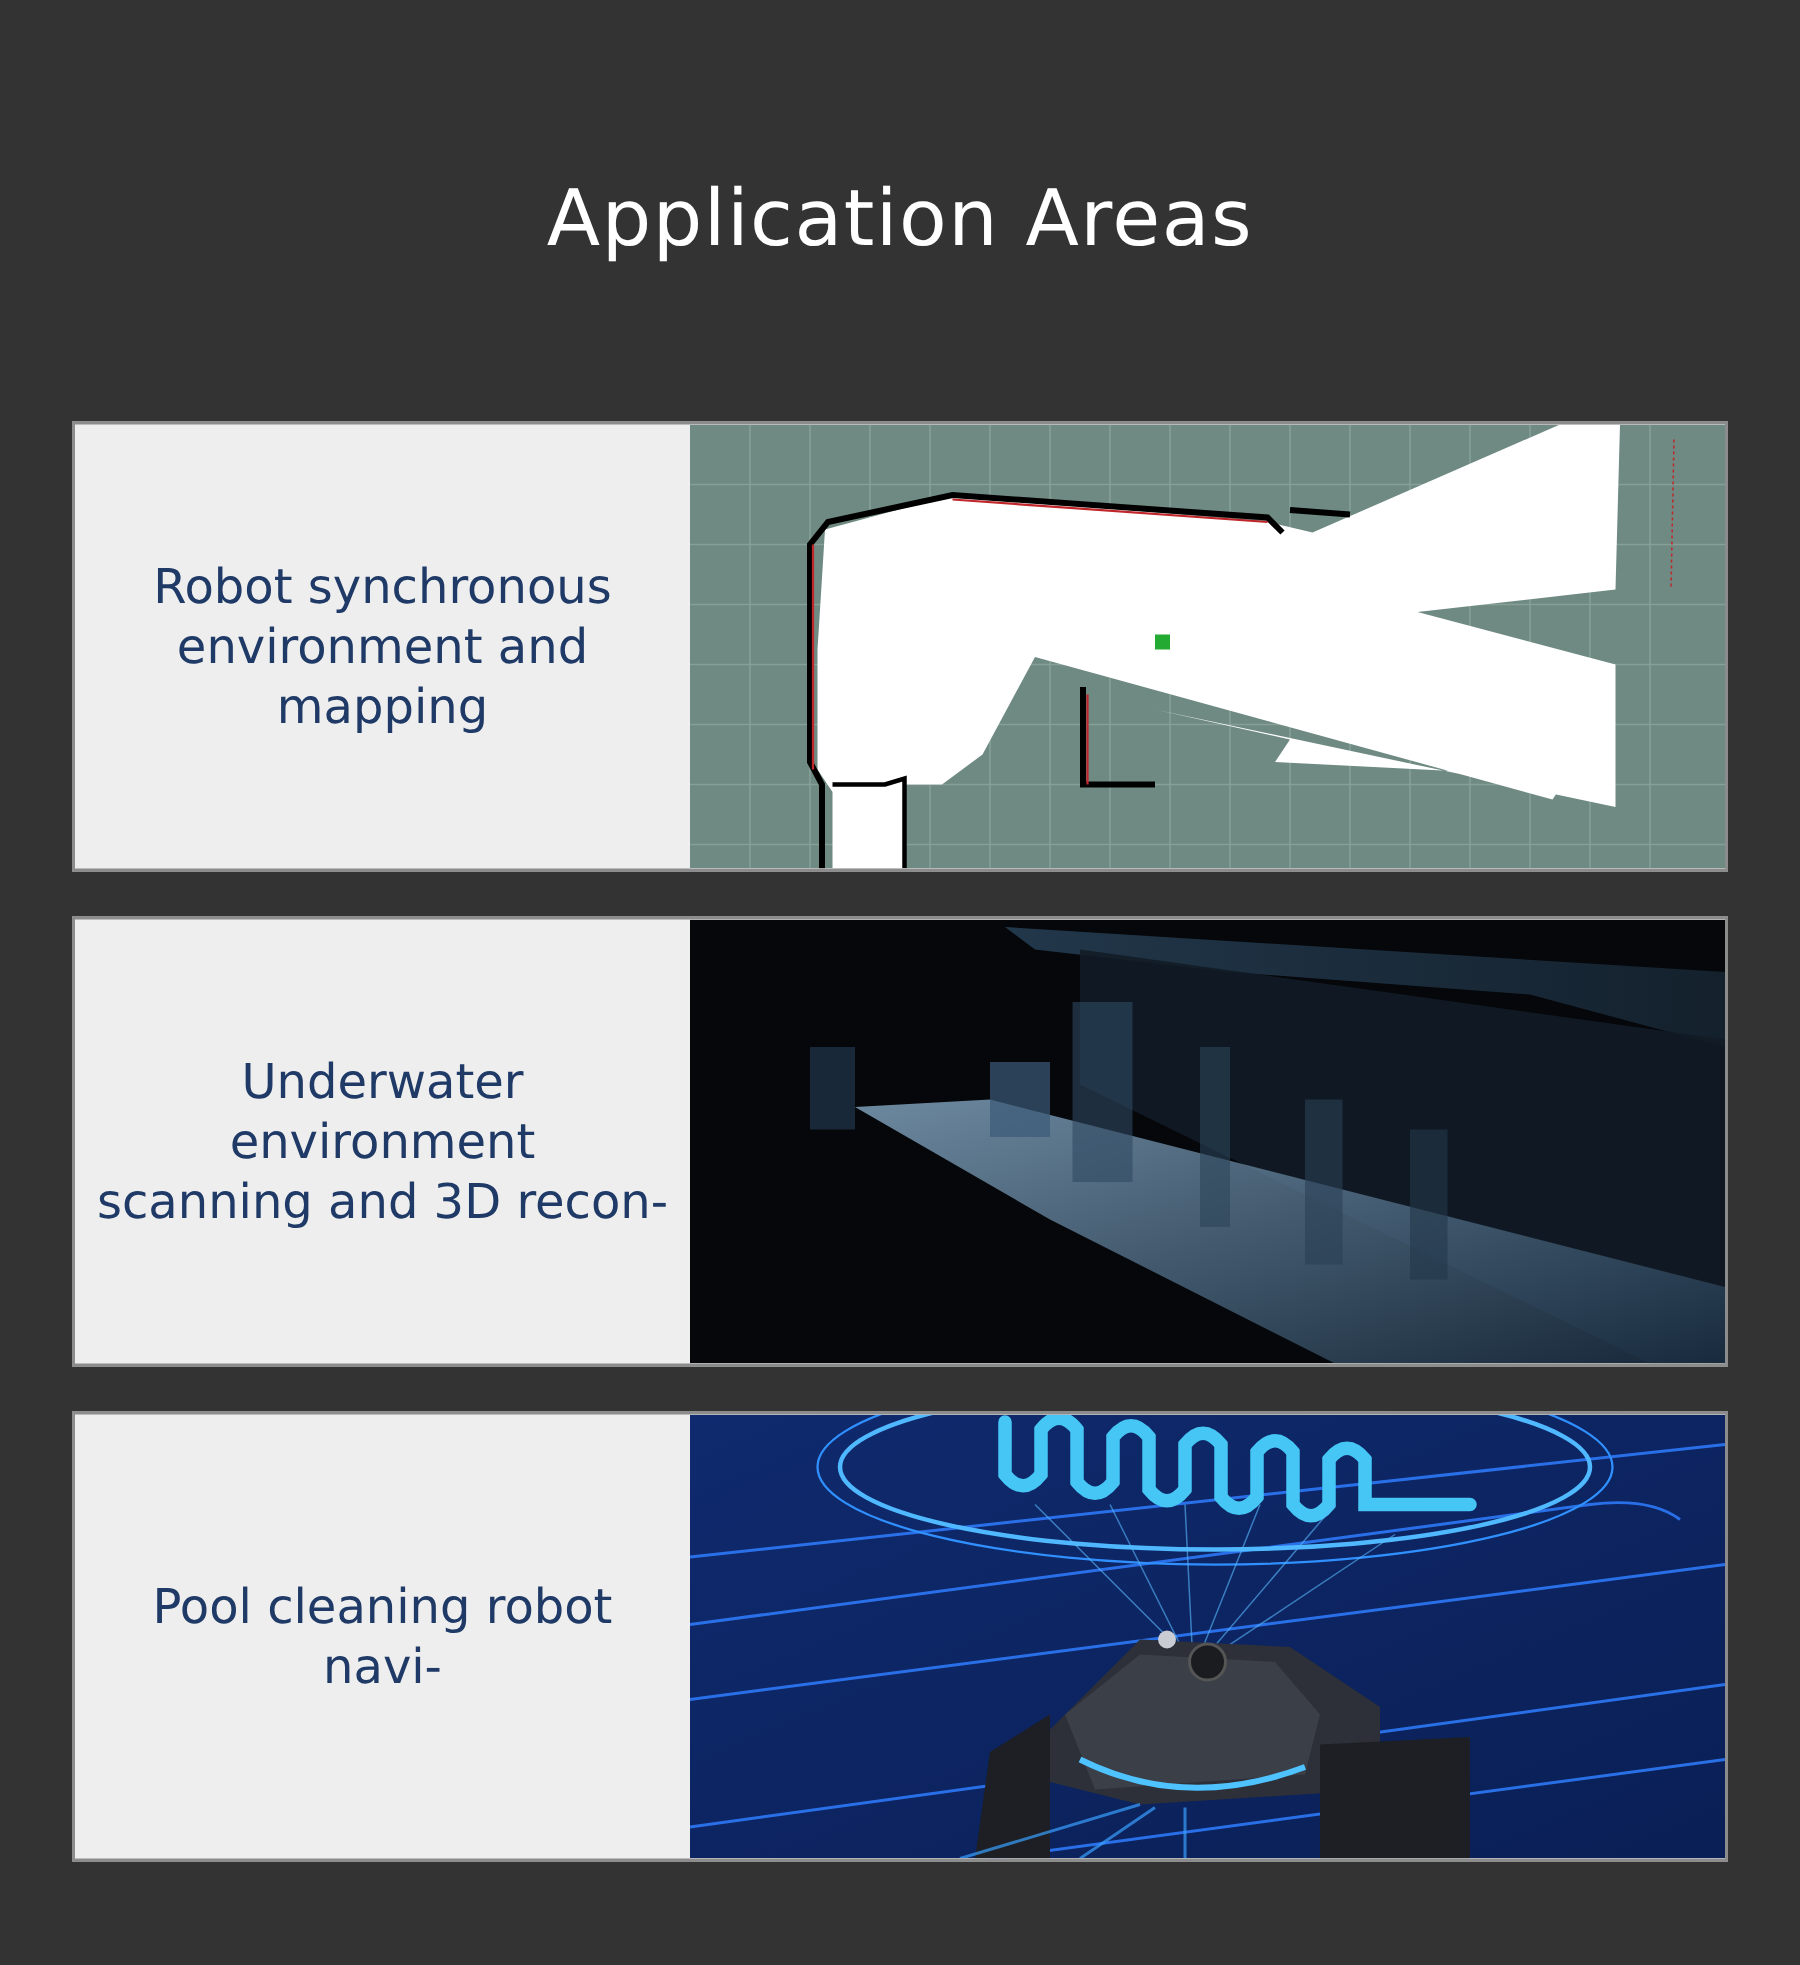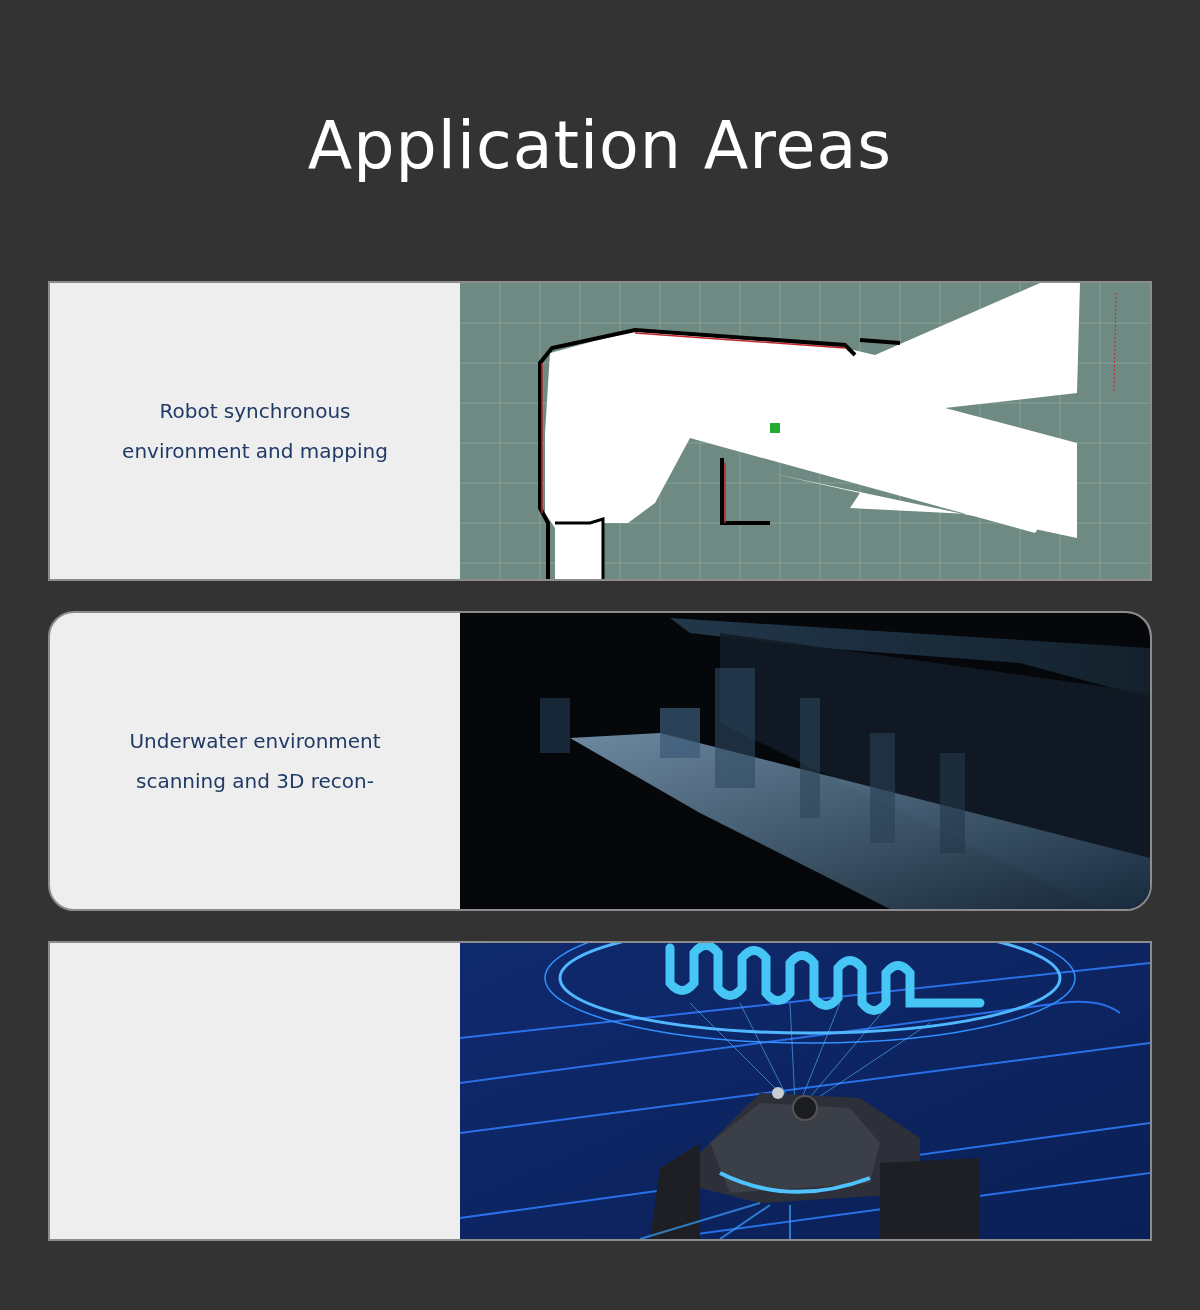--- a/index.html
+++ b/index.html
@@ -5,33 +5,33 @@
   html, body { margin: 0; padding: 0; }
   body {
     width: 1200px; height: 1310px;
     background: #333333;
     font-family: "DejaVu Sans", "Liberation Sans", sans-serif;
     position: relative; overflow: hidden;
   }
   .title {
     position: absolute; left: 0; top: 96px; width: 1200px;
     text-align: center; color: #ffffff;
-    font-size: 65px; font-weight: 400; letter-spacing: 1px;
+    font-size: 52px; font-weight: 400; letter-spacing: 1px;
     line-height: 100px;
   }
   .card {
     position: absolute; left: 48px; width: 1100px; height: 296px;
     border: 2px solid #8c8c8c; background: #eeeeee;
     display: flex; overflow: hidden;
   }
   .card .text {
     width: 410px; flex: 0 0 410px;
     display: flex; align-items: center; justify-content: center;
     text-align: center; color: #1f3a66;
-    font-size: 20px; line-height: 40px; padding: 0 10px; box-sizing: border-box;
+    font-size: 32px; line-height: 40px; padding: 0 10px; box-sizing: border-box;
   }
   .card .img { flex: 1; position: relative; overflow: hidden; }
   .card .img svg { position: absolute; left: 0; top: 0; width: 100%; height: 100%; }
 </style>
 </head>
 <body>
 
 <div class="title">Application Areas</div>
 
 <div class="card" style="top:281px;">
@@ -76,21 +76,21 @@
       <polyline fill="none" stroke="#000" stroke-width="4" points="400,57 440,60"></polyline>
       <line x1="82" y1="80" x2="82" y2="230" stroke="#c0262a" stroke-width="1.5"></line>
       <line x1="175" y1="50" x2="385" y2="65" stroke="#c0262a" stroke-width="1.5"></line>
       <line x1="265" y1="180" x2="265" y2="240" stroke="#c0262a" stroke-width="1.5"></line>
       <line x1="656" y1="10" x2="654" y2="110" stroke="#c0262a" stroke-width="1" stroke-dasharray="2,2"></line>
       <rect x="310" y="140" width="10" height="10" fill="#22aa33"></rect>
     </svg>
   </div>
 </div>
 
-<div class="card" style="top:611px;border-radius:26px;">
+<div class="card" style="top:611px;">
   <div class="text">
     <div>
       <div>Underwater environment</div>
       <div>scanning and 3D recon-</div>
     </div>
   </div>
   <div class="img">
     <svg viewBox="0 0 690 296" preserveAspectRatio="none">
       <defs>
         <linearGradient id="floor" x1="0" y1="0" x2="1" y2="1">
@@ -112,20 +112,21 @@
       <rect x="410" y="120" width="25" height="110" fill="#2a4055" opacity="0.6"></rect>
       <rect x="480" y="140" width="25" height="100" fill="#233749" opacity="0.6"></rect>
       <rect x="80" y="85" width="30" height="55" fill="#2e4a66" opacity="0.5"></rect>
     </svg>
   </div>
 </div>
 
 <div class="card" style="top:941px;">
   <div class="text">
     <div>
+      <div>Pool cleaning robot navi-</div>
     </div>
   </div>
   <div class="img">
     <svg viewBox="0 0 690 296" preserveAspectRatio="none">
       <defs>
         <linearGradient id="pool" x1="0" y1="0" x2="1" y2="1">
           <stop offset="0" stop-color="#0f2a6e"></stop>
           <stop offset="1" stop-color="#0a1f55"></stop>
         </linearGradient>
       </defs>

